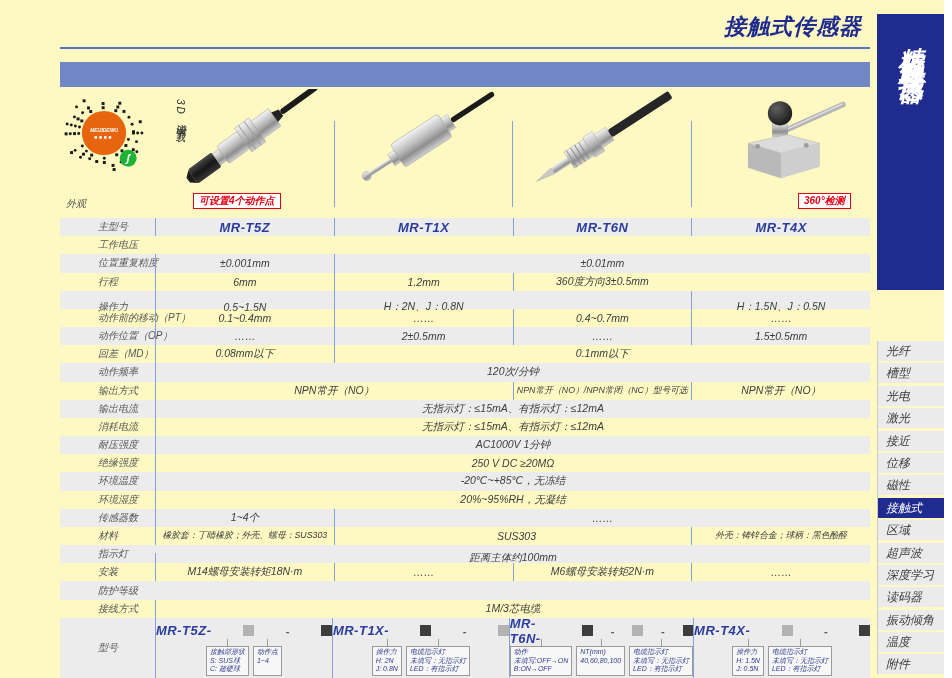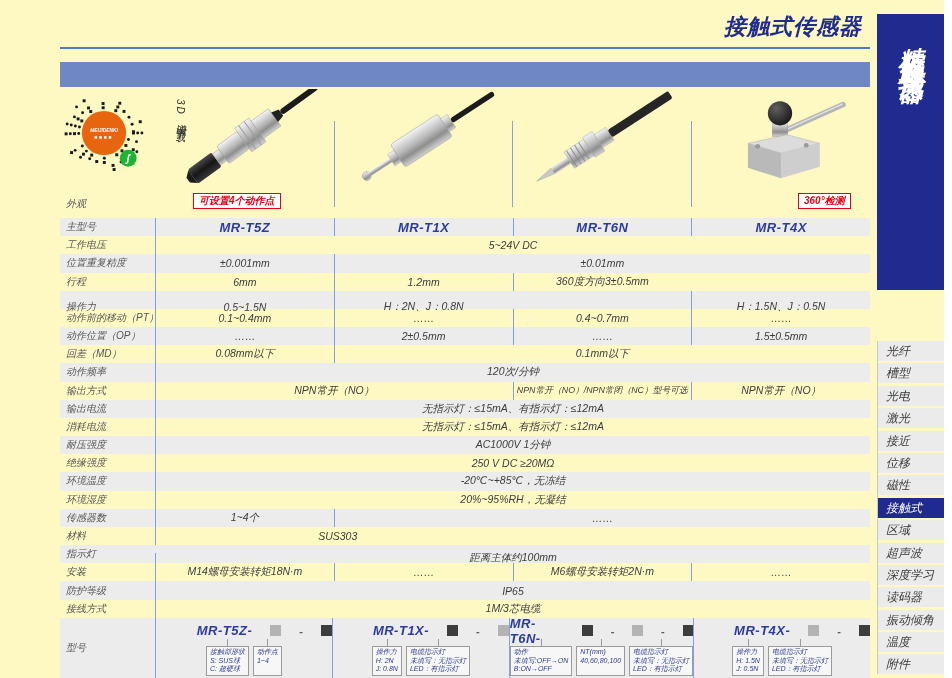--- a/index.html
+++ b/index.html
@@ -21,32 +21,32 @@
 .appearance .vdiv{position:absolute;top:34px;width:1px;height:86px;background:var(--div);}
 .sensor{position:absolute;top:2px;width:170px;height:102px;}
 .anno{position:absolute;top:106px;height:16px;border:1px solid var(--red);color:var(--red);
   font-size:10px;font-weight:bold;line-height:14px;text-align:center;background:#fff;padding:0 5px;white-space:nowrap;}
 .app-label{position:absolute;left:6px;top:110px;font-size:10px;color:#555;}
 
 
 #spec-rows{position:absolute;left:60px;top:218px;width:810px;}
 .spec-row{display:grid;grid-template-columns:95px 1fr 1fr 1fr 1fr;height:18.18px;align-items:stretch;}
 .spec-row.stripe{background:var(--stripe);}
-.row-label{font-size:10px;color:#555;padding-left:6px;white-space:nowrap;display:flex;align-items:center;}
+.row-label{font-size:10px;color:#555;padding-left:6px;white-space:nowrap;display:flex;align-items:center;margin-left:32px;}
 .cell{border-left:1px solid var(--div);text-align:left;font-size:10.5px;color:#3c3c3c;
   display:flex;align-items:center;justify-content:center;white-space:nowrap;overflow:hidden;}
 .cell.tight{font-size:8.8px;}
 .spec-row.model-hdr .cell{font-size:13px;font-weight:bold;color:var(--mblue);letter-spacing:.5px;}
 
 
 #model-row{position:absolute;left:60px;top:618px;width:810px;height:60px;background:var(--stripe);
   display:grid;grid-template-columns:95px 1fr 1fr 1fr 1fr;}
 #model-row .row-label{align-items:center;}
 .model-cell{border-left:1px solid var(--div);position:relative;padding-top:5px;}
-.model-line{display:flex;align-items:center;justify-content:flex-end;gap:18px;height:15px;}
+.model-line{display:flex;align-items:center;justify-content:space-between;gap:18px;height:15px;}
 .mprefix{font-size:13px;font-weight:bold;color:var(--mblue);letter-spacing:.5px;}
 .sq{width:11px;height:11px;display:inline-block;}
 .sq.light{background:#b3b3b3;}
 .sq.dark{background:#3d3d3d;}
 .mdash{color:#555;font-size:11px;font-weight:bold;}
 .callouts{display:flex;justify-content:center;gap:4px;margin-top:8px;}
 .callout{position:relative;border:1px solid #9a9a9a;background:#f7f7f7;font-size:7px;line-height:8.6px;
   color:#2e3a8c;padding:1px 3px;white-space:nowrap;}
 .callout::before{content:"";position:absolute;top:-8px;left:50%;width:1px;height:8px;background:#9a9a9a;}
 
@@ -218,21 +218,20 @@
   <div id="spec-rows">
       <div class="spec-row stripe model-hdr">
         <div class="row-label">主型号</div>
         <div class="cell" style="grid-column: span 1;">MR-T5Z</div>
         <div class="cell" style="grid-column: span 1;">MR-T1X</div>
         <div class="cell" style="grid-column: span 1;">MR-T6N</div>
         <div class="cell" style="grid-column: span 1;">MR-T4X</div>
       </div>
       <div class="spec-row">
         <div class="row-label">工作电压</div>
-        <div class="cell" style="grid-column: span 4;">5~24V DC</div>
       </div>
       <div class="spec-row stripe">
         <div class="row-label">位置重复精度</div>
         <div class="cell" style="grid-column: span 1;">±0.001mm</div>
         <div class="cell" style="grid-column: span 3;">±0.01mm</div>
       </div>
       <div class="spec-row">
         <div class="row-label">行程</div>
         <div class="cell" style="grid-column: span 1;">6mm</div>
         <div class="cell" style="grid-column: span 1;">1.2mm</div>
@@ -298,36 +297,37 @@
         <div class="row-label">环境湿度</div>
         <div class="cell" style="grid-column: span 4;">20%~95%RH，无凝结</div>
       </div>
       <div class="spec-row stripe">
         <div class="row-label">传感器数</div>
         <div class="cell" style="grid-column: span 1;">1~4个</div>
         <div class="cell" style="grid-column: span 3;">……</div>
       </div>
       <div class="spec-row">
         <div class="row-label">材料</div>
+        <div class="cell tight" style="grid-column: span 1;">橡胶套：丁晴橡胶；外壳、螺母：SUS303</div>
         <div class="cell" style="grid-column: span 2; padding-left: 7px;">SUS303</div>
+        <div class="cell tight" style="grid-column: span 1;">外壳：铸锌合金；球柄：黑色酚醛</div>
       </div>
       <div class="spec-row stripe">
         <div class="row-label">指示灯</div>
         <div class="cell" style="grid-column: span 4; margin-top: 8px;">距离主体约100mm</div>
       </div>
       <div class="spec-row">
         <div class="row-label">安装</div>
         <div class="cell" style="grid-column: span 1;">M14螺母安装转矩18N·m</div>
         <div class="cell" style="grid-column: span 1;">……</div>
         <div class="cell" style="grid-column: span 1;">M6螺母安装转矩2N·m</div>
         <div class="cell" style="grid-column: span 1;">……</div>
       </div>
       <div class="spec-row stripe">
         <div class="row-label">防护等级</div>
-        <div class="cell" style="grid-column: span 4;">IP65</div>
       </div>
       <div class="spec-row">
         <div class="row-label">接线方式</div>
         <div class="cell" style="grid-column: span 4;">1M/3芯电缆</div>
       </div>
     </div>
 
   <div id="model-row">
     <div class="row-label">型号</div>
   <div class="model-cell">

